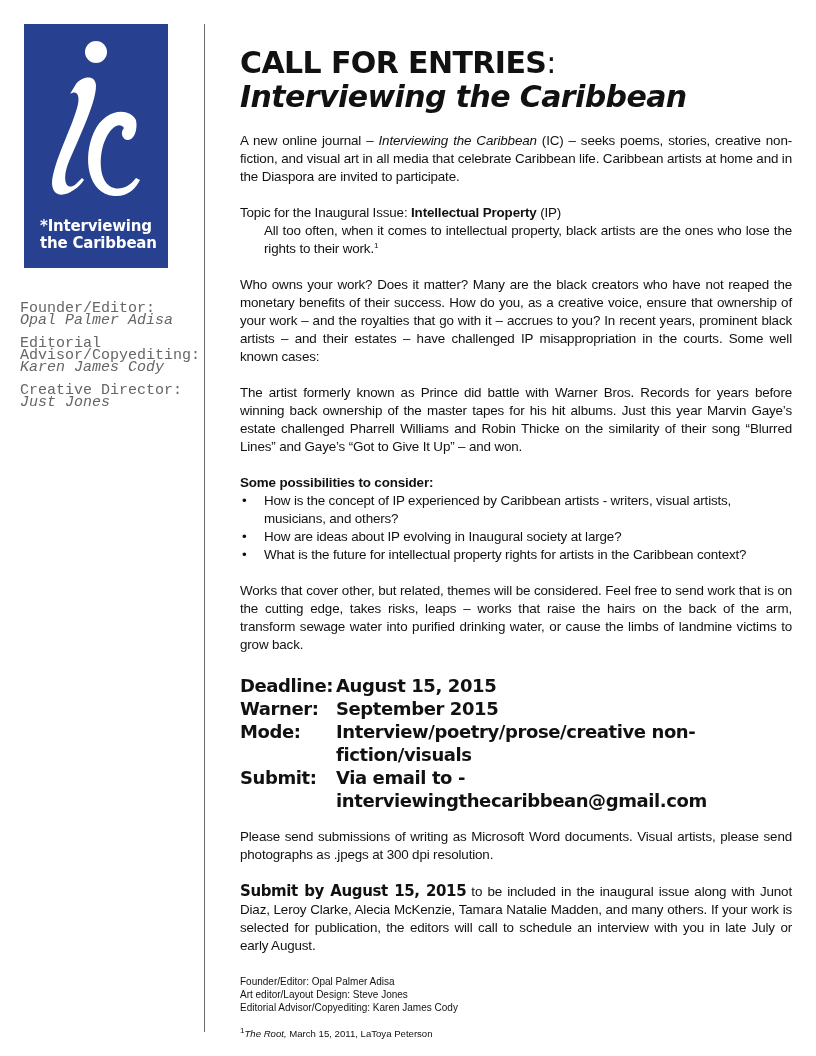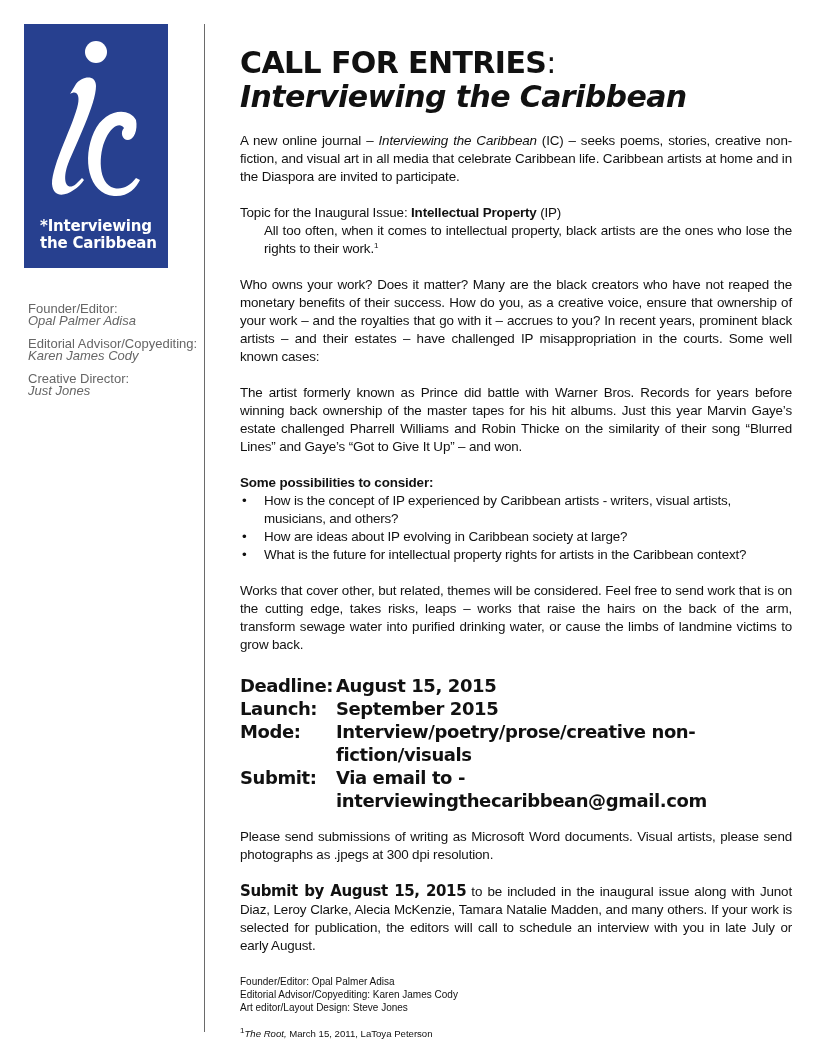--- a/index.html
+++ b/index.html
@@ -1,21 +1,21 @@
 <!DOCTYPE html>
 <html><head>
 <meta charset="utf-8">
 <style>
   html, body { margin:0; padding:0; background:#ffffff; }
   body { width:816px; height:1056px; position:relative; overflow:hidden; color:#111; font-family:"Liberation Sans", sans-serif; }
   .logo { position:absolute; left:24px; top:24px; width:144px; height:244px; background:#27408f; }
   .logo svg { position:absolute; left:0; top:0; }
   .logo-text { position:absolute; left:16px; top:194px; color:#fff; font-family:"DejaVu Sans", sans-serif; font-weight:bold; font-size:15px; line-height:17px; letter-spacing:-0.2px; }
   .divider { position:absolute; left:204px; top:24px; width:1px; height:1008px; background:#6a6a6a; }
-  .staff { position:absolute; left:28px; top:303px; width:170px; font-family:Liberation Sans, sans-serif; font-size:13px; line-height:12px; color:#666; }
+  .staff { position:absolute; left:20px; top:303px; width:170px; font-family:Liberation Mono, monospace; font-size:15px; line-height:12px; color:#666; }
   .staff .role { margin:0; }
   .staff .name { margin:0 0 11px 0; font-style:italic; }
   .main { position:absolute; left:240px; top:46px; width:552px; }
   .title1 { font-family:"DejaVu Sans", sans-serif; font-weight:bold; font-size:30px; line-height:34px; letter-spacing:-0.6px; margin:0; }
   .title1 .colon { font-weight:normal; }
   .title2 { font-family:"DejaVu Sans", sans-serif; font-style:italic; font-size:30px; line-height:34px; letter-spacing:-0.6px; margin:0 0 18px 0; }
   p { margin:0; }
   .body { font-family:"Liberation Sans", sans-serif; font-size:13.4px; line-height:18px; text-align:justify; letter-spacing:-0.15px; }
   .gap { height:18px; }
   .quote { padding-left:24px; }
@@ -71,36 +71,36 @@
 
     <p>Who owns your work? Does it matter? Many are the black creators who have not reaped the monetary benefits of their success. How do you, as a creative voice, ensure that ownership of your work – and the royalties that go with it – accrues to you? In recent years, prominent black artists – and their estates – have challenged IP misappropriation in the courts. Some well known cases:</p>
     <div class="gap"></div>
 
     <p>The artist formerly known as Prince did battle with Warner Bros. Records for years before winning back ownership of the master tapes for his hit albums. Just this year Marvin Gaye’s estate challenged Pharrell Williams and Robin Thicke on the similarity of their song “Blurred Lines” and Gaye’s “Got to Give It Up” – and won.</p>
     <div class="gap"></div>
 
     <p class="bold">Some possibilities to consider:</p>
     <ul class="poss">
       <li>How is the concept of IP experienced by Caribbean artists - writers, visual artists, musicians, and others?</li>
-      <li>How are ideas about IP evolving in Caribbean society at large?</li>
+      <li>How are ideas about IP evolving in Inaugural society at large?</li>
       <li>What is the future for intellectual property rights for artists in the Caribbean context?</li>
     </ul>
     <div class="gap"></div>
 
     <p>Works that cover other, but related, themes will be considered. Feel free to send work that is on the cutting edge, takes risks, leaps – works that raise the hairs on the back of the arm, transform sewage water into purified drinking water, or cause the limbs of landmine victims to grow back.</p>
     <div style="height:20px"></div>
   </div>
 
   <div class="facts">
     <div class="row">
         <span class="k">Deadline:</span>
         <span>August 15, 2015</span>
       </div>
     <div class="row">
-        <span class="k">Launch:</span>
+        <span class="k">Warner:</span>
         <span>September 2015</span>
       </div>
     <div class="row">
         <span class="k">Mode:</span>
         <span>Interview/poetry/prose/creative non-fiction/visuals</span>
       </div>
     <div class="row">
         <span class="k">Submit:</span>
         <span>Via email to - interviewingthecaribbean@gmail.com</span>
       </div>
@@ -109,18 +109,18 @@
 
   <div class="body">
     <p>Please send submissions of writing as Microsoft Word documents. Visual artists, please send photographs as .jpegs at 300 dpi resolution.</p>
     <div class="gap"></div>
     <p><span class="lead">Submit by August 15, 2015</span><span> to be included in the inaugural issue along with Junot Diaz, Leroy Clarke, Alecia McKenzie, Tamara Natalie Madden, and many others. If your work is selected for publication, the editors will call to schedule an interview with you in late July or early August.</span></p>
     <div style="height:20px"></div>
   </div>
 
   <div class="credits">
     <p>Founder/Editor: Opal Palmer Adisa</p>
+    <p>Art editor/Layout Design: Steve Jones</p>
     <p>Editorial Advisor/Copyediting: Karen James Cody</p>
-    <p>Art editor/Layout Design: Steve Jones</p>
   </div>
 
   <p class="foot"><sup>1</sup><em>The Root,</em><span> March 15, 2011, LaToya Peterson</span></p>
 </div>
 
 </body></html>

